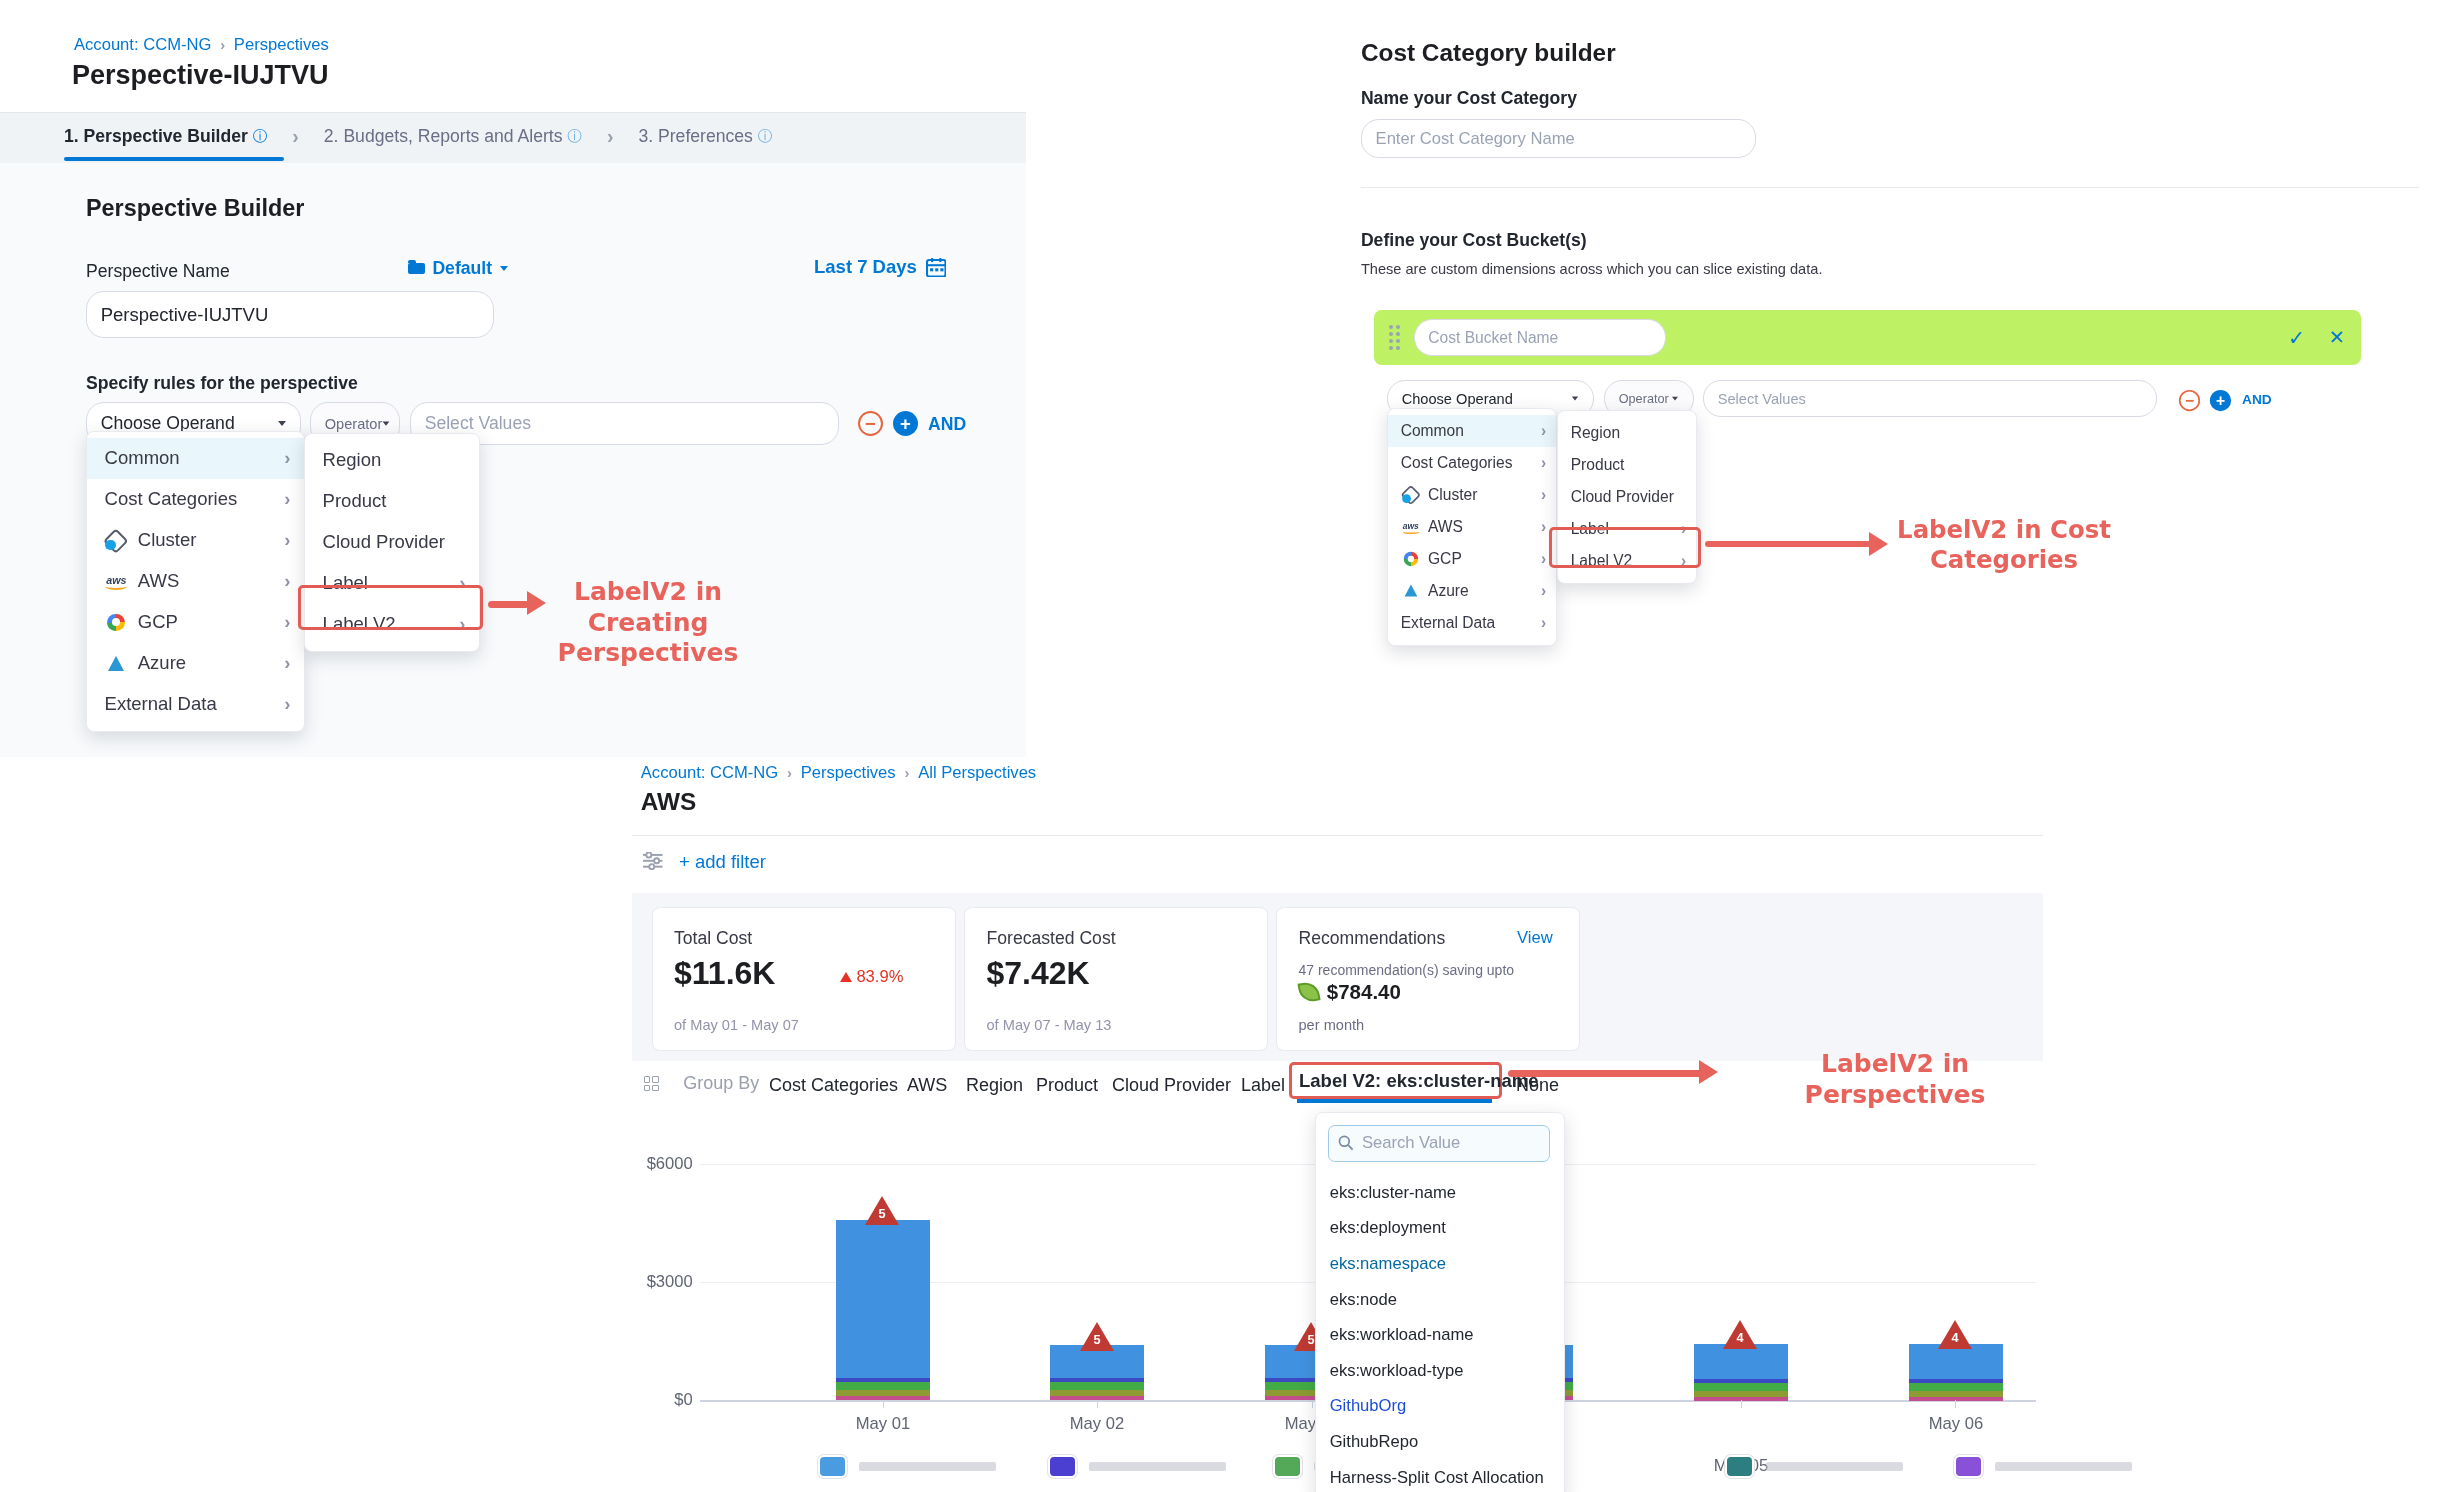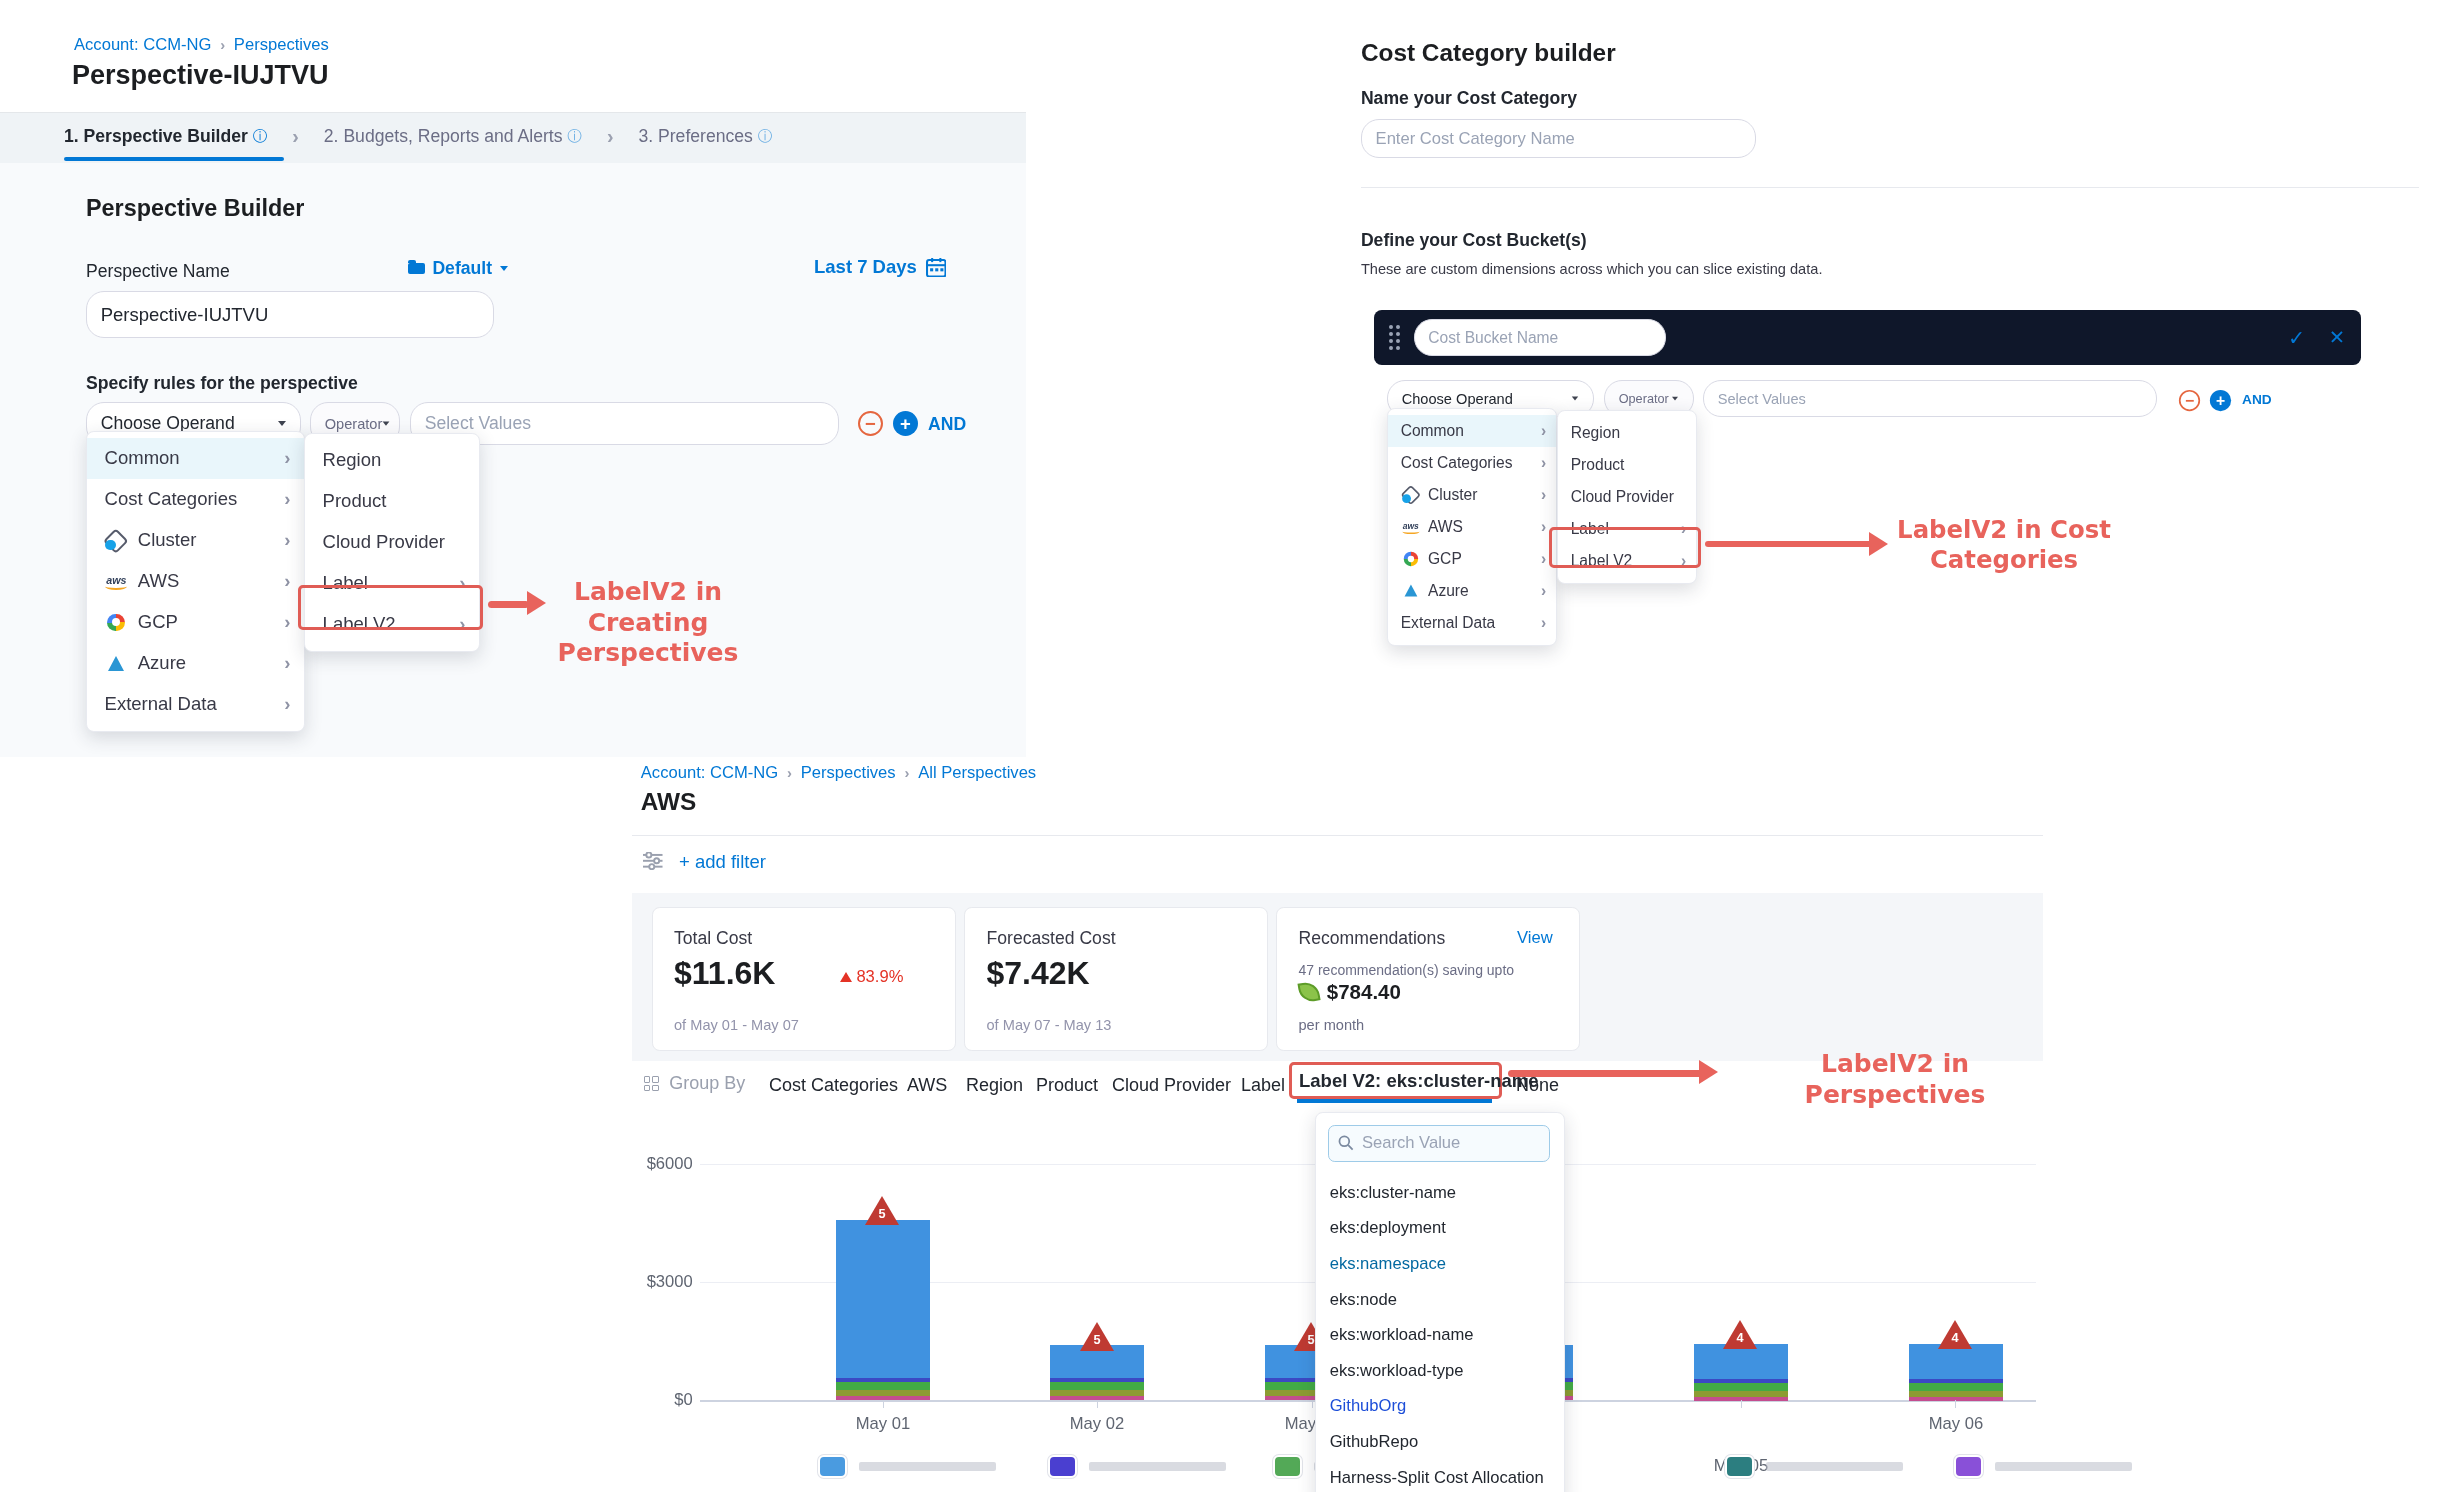--- a/index.html
+++ b/index.html
@@ -227,21 +227,21 @@
 <div class="abs" style="left:1356px;top:0;width:1104px;height:683px;">
   <div class="abs bold" style="left:4.9px;top:39px;font-size:24.4px;color:#1c1e21;">Cost Category builder</div>
   <div class="abs bold" style="left:4.9px;top:88px;font-size:17.6px;">Name your Cost Category</div>
   <div class="abs inputbox" style="left:4.9px;top:119px;width:395px;height:39px;font-size:16.6px;">
     <span class="placeholder">Enter Cost Category Name</span>
   </div>
   <div class="abs hair" style="left:4.9px;top:187px;width:1058px;height:1px;"></div>
   <div class="abs bold" style="left:4.9px;top:230px;font-size:17.6px;">Define your Cost Bucket(s)</div>
   <div class="abs" style="left:4.9px;top:261px;font-size:14.6px;color:#383946;">These are custom dimensions across which you can slice existing data.</div>
 
-  <div class="abs" style="left:17.6px;top:310px;width:987px;height:55px;background:#0f172a;border-radius:7.8px;display:flex;align-items:center;padding:0 15.6px;box-sizing:border-box;">
+  <div class="abs" style="left:17.6px;top:310px;width:987px;height:55px;background:#bef264;border-radius:7.8px;display:flex;align-items:center;padding:0 15.6px;box-sizing:border-box;">
     <span class="drag-dots" style="grid-template-rows:repeat(4,3.9px);margin-right:13.7px;">
         <i></i>
         <i></i>
         <i></i>
         <i></i>
         <i></i>
         <i></i>
         <i></i>
         <i></i>
       </span>
@@ -388,21 +388,21 @@
     <div class="abs" style="left:21.5px;top:19.5px;font-size:17.6px;color:#383946;">Recommendations</div>
     <div class="abs blue" style="left:240px;top:19.5px;font-size:16.6px;">View</div>
     <div class="abs gray" style="left:21.5px;top:54px;font-size:14px;">47 recommendation(s) saving upto</div>
     <div class="abs" style="left:21.5px;top:72px;display:flex;align-items:center;gap:8.8px;">
       <span class="leaf"></span>
       <span class="bold" style="font-size:20.5px;color:#1c1e21;">$784.40</span>
     </div>
     <div class="abs gray" style="left:21.5px;top:109px;font-size:14.6px;">per month</div>
   </div>
 
-  <div class="abs" style="left:11.7px;top:317px;display:flex;align-items:center;gap:10px;color:#9aa0ae;font-size:18px;">
+  <div class="abs" style="left:11.7px;top:317px;display:flex;align-items:center;gap:24px;color:#9aa0ae;font-size:18px;">
     <span class="grid-ic">
         <i></i>
         <i></i>
         <i></i>
         <i></i>
       </span>
     <span>Group By</span>
   </div>
   <div id="groupby-options" class="abs" style="left:0;top:317px;width:975px;height:27px;">
       <span class="gb-opt" style="left: 137px; top: 2px;">Cost Categories</span>

